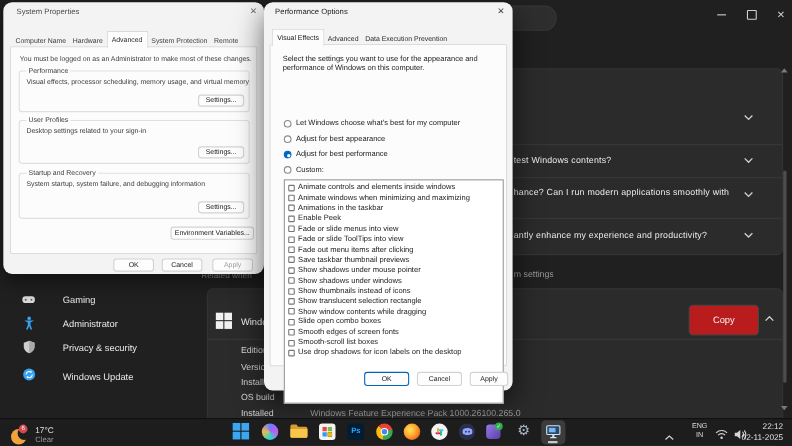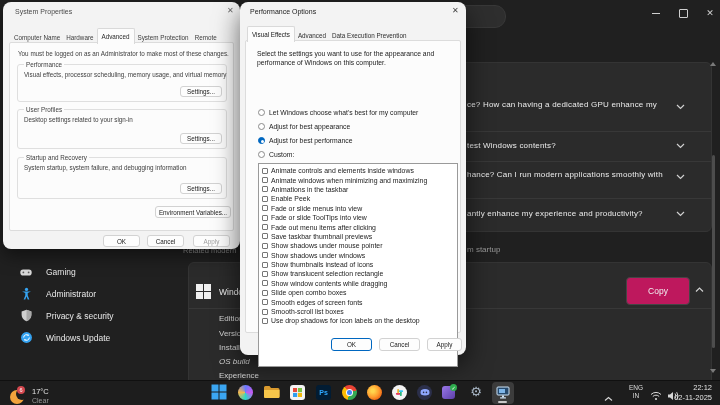--- a/index.html
+++ b/index.html
@@ -3,29 +3,29 @@
 <meta charset="utf-8">
 <style>
   html,body{margin:0;padding:0;}
   body{width:720px;height:405px;position:relative;overflow:hidden;background:#202020;
        font-family:"Liberation Sans",sans-serif;-webkit-font-smoothing:antialiased;}
   .abs{position:absolute;}
   
   .winctl{position:absolute;top:0;height:26px;width:30px;display:flex;align-items:center;justify-content:center;color:#cfcfcf;}
   .searchpill{position:absolute;left:430px;top:5px;width:74px;height:21px;border-radius:11px;background:#2e2e2e;border:1px solid #383838;}
   .sideitem{position:absolute;left:8px;width:170px;height:19px;display:flex;align-items:center;border-radius:4px;}
-  .sideitem .lbl{font-size:8.5px;color:#e8e8e8;margin-left:13px;}
+  .sideitem .lbl{font-size:8.5px;color:#e8e8e8;margin-left:24px;}
   .sideicon{width:14px;height:14px;margin-left:11px;display:flex;align-items:center;justify-content:center;}
   .card{position:absolute;left:188px;width:524px;background:#2b2b2b;border:1px solid #343434;border-radius:6px;box-sizing:border-box;}
   .faqtext{position:absolute;left:279px;font-size:8px;color:#ececec;letter-spacing:.2px;white-space:nowrap;}
   .chev{position:absolute;width:9px;height:6px;}
   .divh{position:absolute;left:0;width:100%;height:1px;background:#383838;}
   .speclabel{font-size:8px;color:#d6d6d6;white-space:nowrap;}
   .specvalue{font-size:8px;color:#9d9d9d;white-space:nowrap;}
-  .copybtn{position:absolute;left:437px;top:14px;width:62px;height:26px;background:#be185d;border:1px solid #454545;border-radius:4px;
+  .copybtn{position:absolute;left:437px;top:14px;width:62px;height:26px;background:#b91c1c;border:1px solid #454545;border-radius:4px;
            color:#f0f0f0;font-size:8.5px;display:flex;align-items:center;justify-content:center;}
   .dimfrag{font-size:7.5px;color:#8f8f8f;white-space:nowrap;overflow:hidden;}
   .sbar{position:absolute;background:#4d4d4d;width:3px;border-radius:2px;}
   .sarrow{position:absolute;width:0;height:0;border-left:3px solid transparent;border-right:3px solid transparent;}
   
   .dlg{position:absolute;background:#f3f3f3;border-radius:8px;box-sizing:border-box;}
   .dlg-title{position:absolute;left:12px;top:6px;font-size:7px;}
   .dlg-close{position:absolute;top:5px;font-size:8px;line-height:8px;}
   .tabstrip{position:absolute;display:flex;align-items:flex-end;}
   .tab{font-size:6.3px;color:#2c2c2c;padding:3px 3px;white-space:nowrap;}
@@ -93,58 +93,57 @@
     </div>
     <div class="sideitem" style="top:306px;">
       <span class="sideicon">
         <svg width="13" height="13" viewBox="0 0 16 16">
             <path d="M8 1l6 2.2v4.3c0 3.6-2.6 6.4-6 7.5-3.4-1.1-6-3.9-6-7.5V3.2z" fill="#cfcfcf"></path>
             <path d="M8 1l6 2.2v4.3c0 3.6-2.6 6.4-6 7.5z" fill="#a9a9a9"></path>
           </svg>
       </span>
       <span class="lbl">Privacy &amp; security</span>
     </div>
-    <div class="sideitem" style="top:328px;">
+    <div class="sideitem" style="top:328px;align-items:flex-end;">
       <span class="sideicon">
         <svg width="13" height="13" viewBox="0 0 16 16">
             <circle cx="8" cy="8" r="6.7" fill="#35a3f1"></circle>
             <path d="M4.5 8a3.5 3.5 0 0 1 6-2.4" stroke="#fff" stroke-width="1.2" fill="none"></path>
             <path d="M11.5 8a3.5 3.5 0 0 1-6 2.4" stroke="#fff" stroke-width="1.2" fill="none"></path>
             <path d="M10.2 3.6l.6 2.2-2.2-.4z" fill="#fff"></path>
             <path d="M5.8 12.4l-.6-2.2 2.2.4z" fill="#fff"></path>
           </svg>
       </span>
       <span class="lbl">Windows Update</span>
     </div>
   </div>
 
   <div class="card" style="top:62px;height:170px;">
     <div class="divh" style="top:68px;"></div>
     <div class="divh" style="top:98px;"></div>
     <div class="divh" style="top:135px;"></div>
   </div>
-  <span class="faqtext" style="left:467px;top:100px;">ce? How can having a dedicated GPU enhance my</span>
   <span class="faqtext" style="left:467px;top:141px;">test Windows contents?</span>
   <span class="faqtext" style="left:467px;top:170px;">hance? Can I run modern applications smoothly with</span>
   <span class="faqtext" style="left:467px;top:209px;">antly enhance my experience and productivity?</span>
   <svg class="chev" style="left:676px;top:104px;" viewBox="0 0 9 6">
       <polyline points="1,1 4.5,4.5 8,1" fill="none" stroke="#d0d0d0" stroke-width="1.2"></polyline>
     </svg>
   <svg class="chev" style="left:676px;top:143px;" viewBox="0 0 9 6">
       <polyline points="1,1 4.5,4.5 8,1" fill="none" stroke="#d0d0d0" stroke-width="1.2"></polyline>
     </svg>
   <svg class="chev" style="left:676px;top:174px;" viewBox="0 0 9 6">
       <polyline points="1,1 4.5,4.5 8,1" fill="none" stroke="#d0d0d0" stroke-width="1.2"></polyline>
     </svg>
   <svg class="chev" style="left:676px;top:211px;" viewBox="0 0 9 6">
       <polyline points="1,1 4.5,4.5 8,1" fill="none" stroke="#d0d0d0" stroke-width="1.2"></polyline>
     </svg>
 
-  <span class="dimfrag abs" style="left:183px;top:246px;width:56px;">Related modern</span>
-  <span class="dimfrag abs" style="left:467px;top:245px;font-size:8px;color:#9a9a9a;">m startup</span>
+  <span class="dimfrag abs" style="left:183px;top:246px;width:56px;">Related when</span>
+  <span class="dimfrag abs" style="left:467px;top:245px;font-size:8px;color:#9a9a9a;">m settings</span>
 
   <div class="card" style="top:262px;height:143px;">
     <span class="abs" style="left:7px;top:21px;">
       <svg width="15" height="15" viewBox="0 0 15 15">
           <rect x="0" y="0" width="7" height="7" fill="#f0f0f0"></rect>
           <rect x="8" y="0" width="7" height="7" fill="#f0f0f0"></rect>
           <rect x="0" y="8" width="7" height="7" fill="#f0f0f0"></rect>
           <rect x="8" y="8" width="7" height="7" fill="#f0f0f0"></rect>
         </svg>
     </span>
@@ -152,23 +151,24 @@
     <div class="copybtn">
         <span>Copy</span>
       </div>
     <svg class="abs" style="left:506px;top:24px;" width="9" height="6" viewBox="0 0 9 6">
         <polyline points="1,4.5 4.5,1 8,4.5" fill="none" stroke="#d0d0d0" stroke-width="1.2"></polyline>
       </svg>
     <div class="divh" style="top:45px;"></div>
     <span class="abs speclabel" style="left:30px;top:51px;">Edition</span>
     <span class="abs speclabel" style="left:30px;top:66px;">Version</span>
     <span class="abs speclabel" style="left:30px;top:80px;">Installed on</span>
-    <span class="abs speclabel" style="left:30px;top:94px;font-style:italic;">OS build</span>
-    <span class="abs speclabel" style="left:30px;top:108px;">Experience</span>
+    <span class="abs speclabel" style="left:30px;top:94px;">OS build</span>
+    <span class="abs speclabel" style="left:30px;top:108px;">Installed</span>
     <span class="abs specvalue" style="left:93px;top:94px;">26200.7019</span>
+    <span class="abs specvalue" style="left:93px;top:108px;">Windows Feature Experience Pack 1000.26100.265.0</span>
   </div>
 
   <div class="sarrow" style="left:710px;top:62px;border-bottom:4px solid #7a7a7a;"></div>
   <div class="sbar" style="left:712px;top:155px;height:193px;"></div>
   <div class="sarrow" style="left:710px;top:369px;border-top:4px solid #7a7a7a;"></div>
 </div>
 
 <div class="dlg" style="left:3px;top:2px;width:237px;height:247px;box-shadow:0 6px 18px rgba(0,0,0,.5);z-index:10;">
   <span class="dlg-title" style="color:#4a4a4a;">System Properties</span>
   <span class="dlg-close" style="left:224px;color:#6a6a6a;">✕</span>

